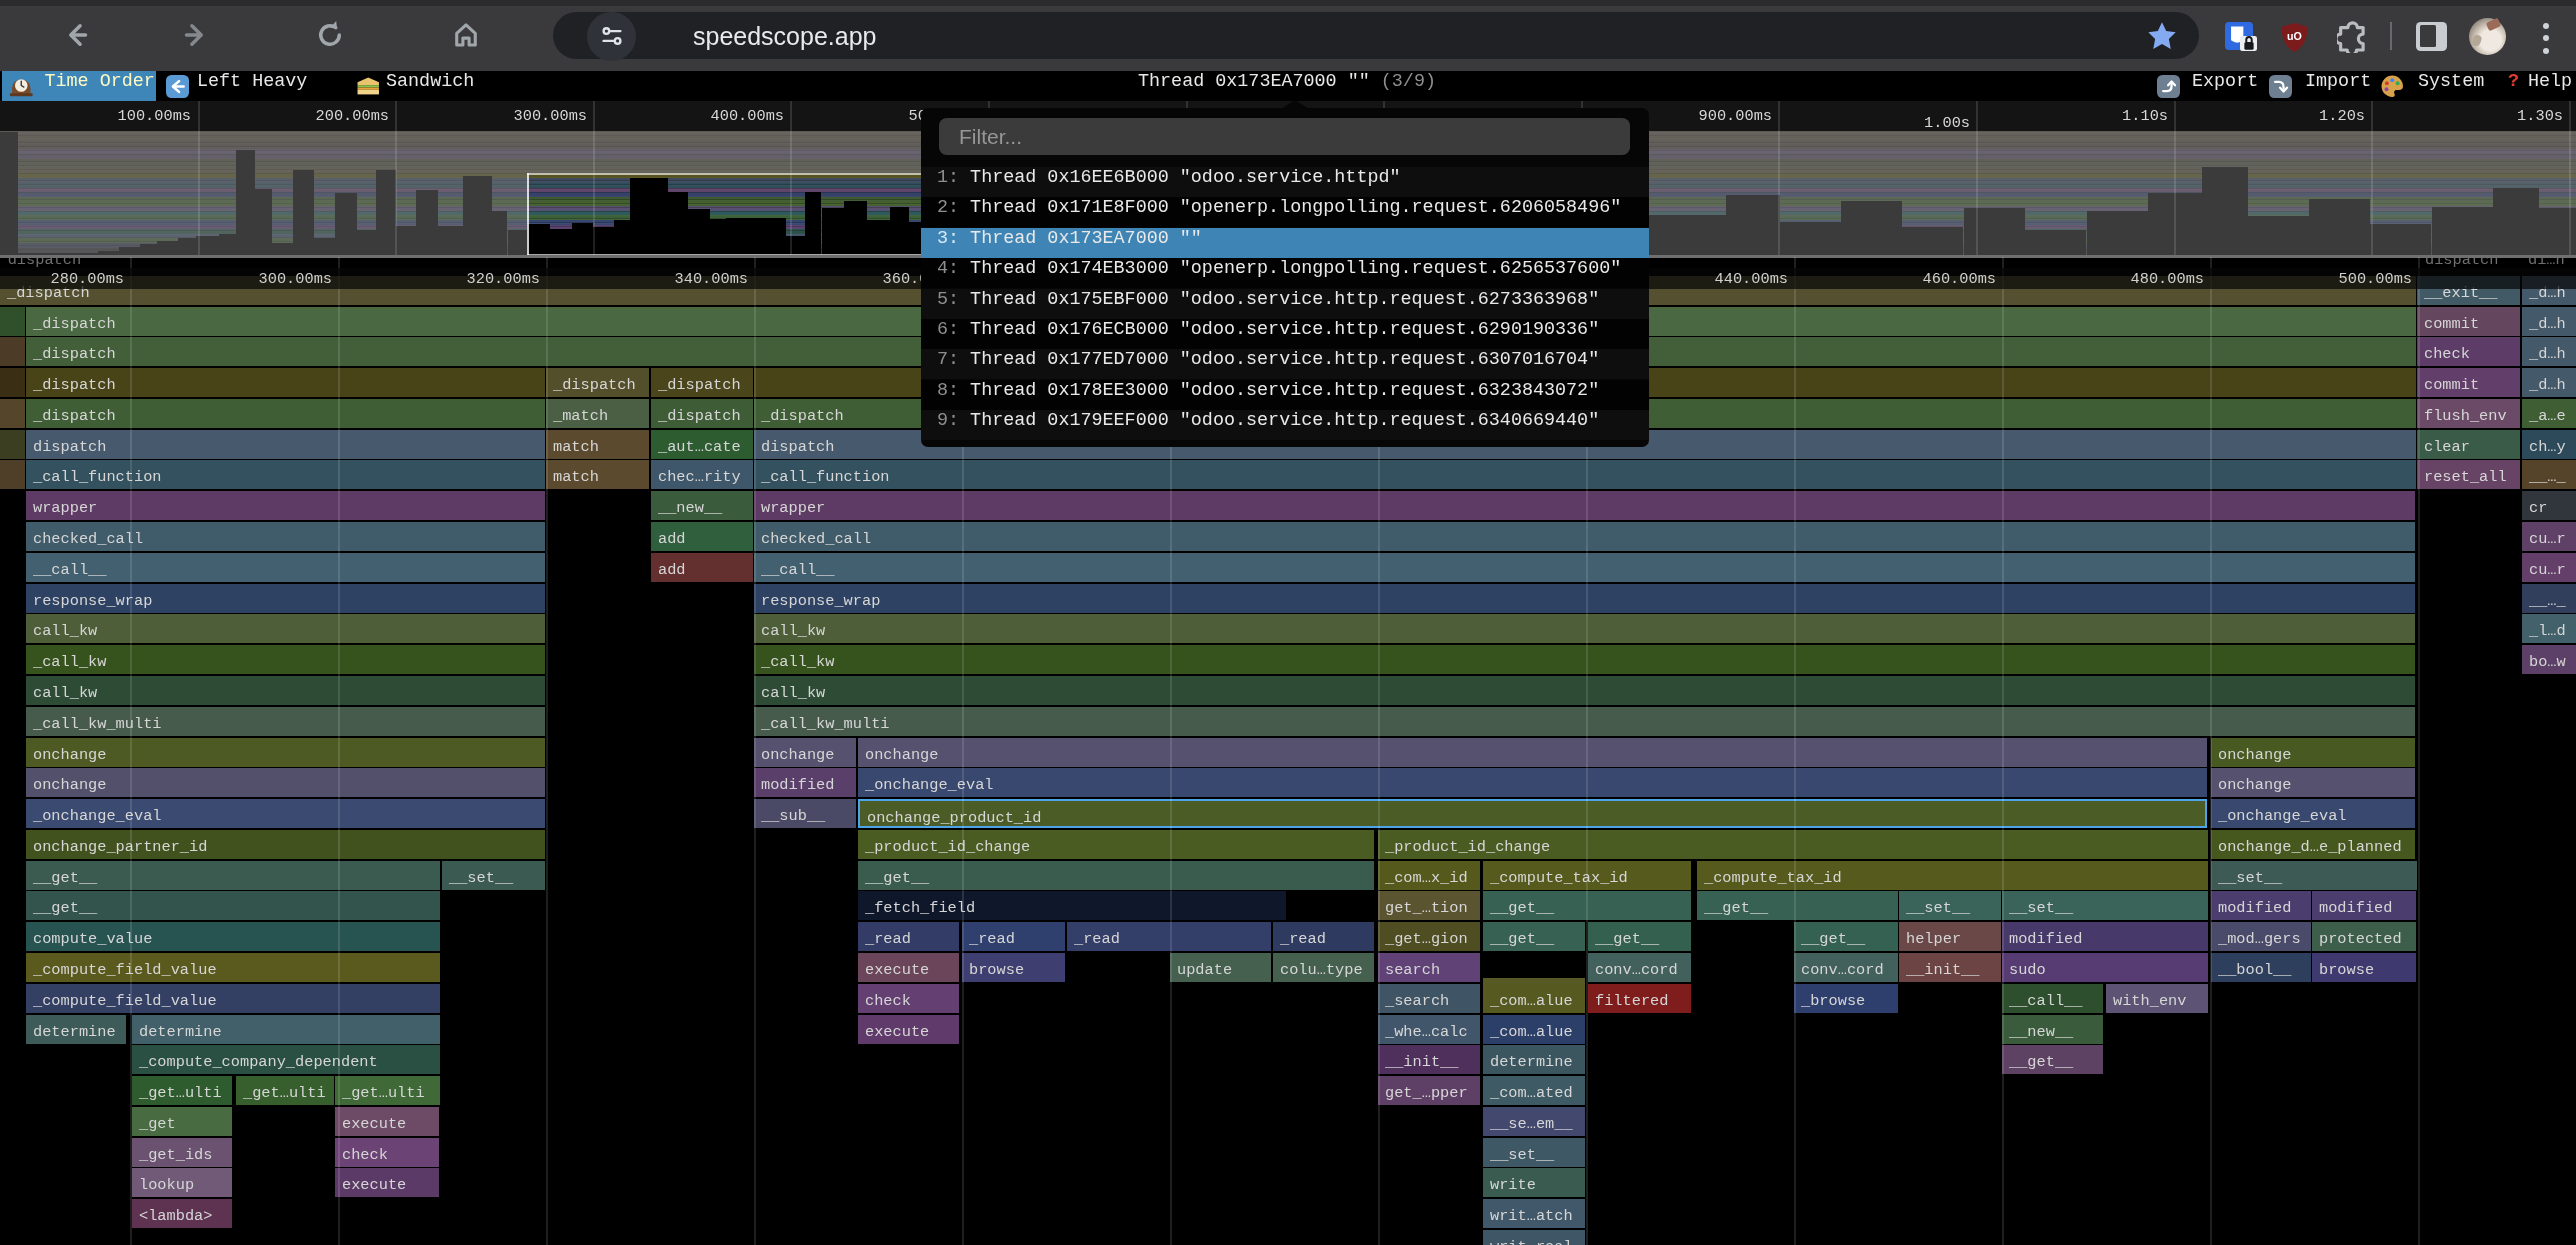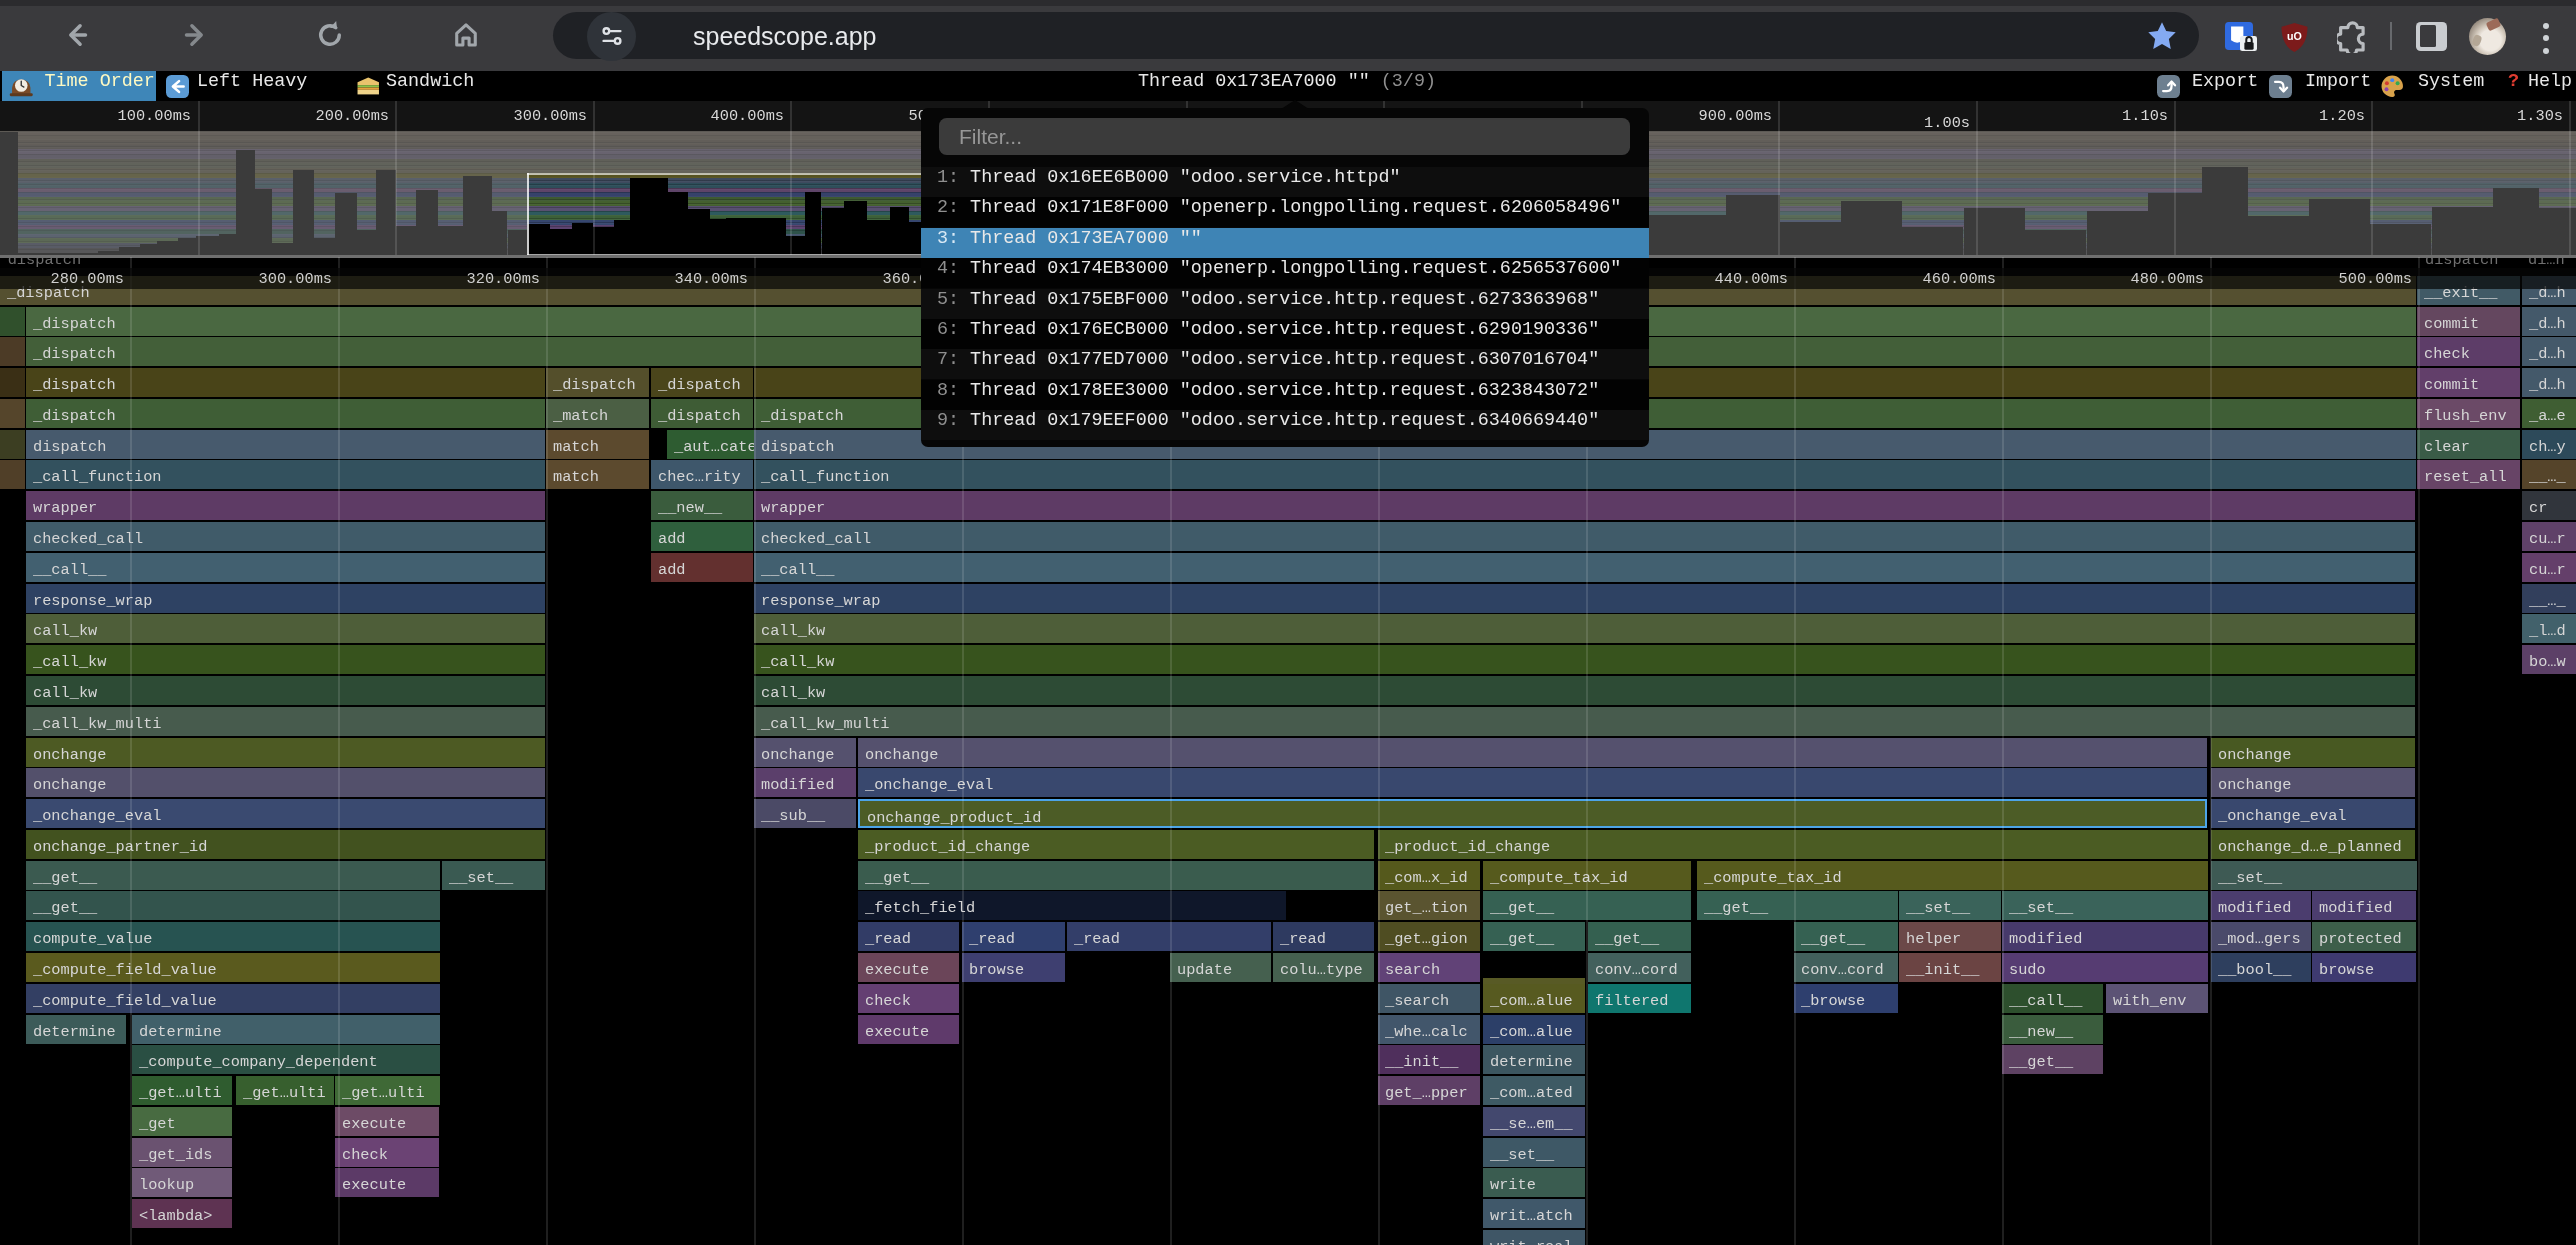--- a/index.html
+++ b/index.html
@@ -257,21 +257,21 @@
 <div class="c" style="left:0px;top:142px;width:24.5px;background:#55452b;"></div>
 <div class="c" style="left:26px;top:142px;width:519px;background:#3f5e36;">_dispatch</div>
 <div class="c" style="left:546px;top:142px;width:103px;background:#4b5f44;">_match</div>
 <div class="c" style="left:651px;top:142px;width:102px;background:#3e5c35;">_dispatch</div>
 <div class="c" style="left:754px;top:142px;width:1662px;background:#3f5e36;">_dispatch</div>
 <div class="c" style="left:2417px;top:142px;width:103px;background:#6b4a67;">flush_env</div>
 <div class="c" style="left:2522px;top:142px;width:54px;background:#3f5e33;">_a…e</div>
 <div class="c" style="left:0px;top:173px;width:24.5px;background:#3c3e22;"></div>
 <div class="c" style="left:26px;top:173px;width:519px;background:#475a6d;">dispatch</div>
 <div class="c" style="left:546px;top:173px;width:103px;background:#5c4a2e;">match</div>
-<div class="c" style="left:651px;top:173px;width:102px;background:#2e5c31;margin-left:16px;">_aut…cate</div>
+<div class="c" style="left:651px;top:173px;width:102px;background:#2e5c31;">_aut…cate</div>
 <div class="c" style="left:754px;top:173px;width:1662px;background:#475a6d;">dispatch</div>
 <div class="c" style="left:2417px;top:173px;width:103px;background:#3a5b47;">clear</div>
 <div class="c" style="left:2522px;top:173px;width:54px;background:#2d4a5a;">ch…y</div>
 <div class="c" style="left:0px;top:203px;width:24.5px;background:#503f28;"></div>
 <div class="c" style="left:26px;top:203px;width:519px;background:#33515e;">_call_function</div>
 <div class="c" style="left:546px;top:203px;width:103px;background:#5c4a2e;">match</div>
 <div class="c" style="left:651px;top:203px;width:102px;background:#3e576b;">chec…rity</div>
 <div class="c" style="left:754px;top:203px;width:1662px;background:#33515e;">_call_function</div>
 <div class="c" style="left:2417px;top:203px;width:103px;background:#674466;">reset_all</div>
 <div class="c" style="left:2522px;top:203px;width:54px;background:#55442a;">__…_</div>
@@ -355,21 +355,21 @@
 <div class="c" style="left:1588px;top:696px;width:103px;background:#42605c;">conv…cord</div>
 <div class="c" style="left:1794px;top:696px;width:104px;background:#42605c;">conv…cord</div>
 <div class="c" style="left:1899px;top:696px;width:102px;background:#6b4443;">__init__</div>
 <div class="c" style="left:2002px;top:696px;width:206px;background:#563c72;">sudo</div>
 <div class="c" style="left:2211px;top:696px;width:100px;background:#2e3f5e;">__bool__</div>
 <div class="c" style="left:2312px;top:696px;width:104px;background:#3e3a70;">browse</div>
 <div class="c" style="left:26px;top:727px;width:414px;background:#333f63;">_compute_field_value</div>
 <div class="c" style="left:858px;top:727px;width:101px;background:#643f72;">check</div>
 <div class="c" style="left:1378px;top:727px;width:102px;background:#3f5565;">_search</div>
 <div class="c" style="left:1483px;top:727px;width:102px;background:#575a20;">_com…alue</div>
-<div class="c" style="left:1588px;top:727px;width:103px;background:#0f766e;">filtered</div>
+<div class="c" style="left:1588px;top:727px;width:103px;background:#7f1d1d;">filtered</div>
 <div class="c" style="left:1794px;top:727px;width:104px;background:#2e3f6e;">_browse</div>
 <div class="c" style="left:2002px;top:727px;width:101px;background:#2d4f2d;">__call__</div>
 <div class="c" style="left:2106px;top:727px;width:102px;background:#5c5375;">with_env</div>
 <div class="c" style="left:26px;top:758px;width:100px;background:#3c5b59;">determine</div>
 <div class="c" style="left:132px;top:758px;width:308px;background:#41606a;">determine</div>
 <div class="c" style="left:858px;top:758px;width:101px;background:#5f3a6b;">execute</div>
 <div class="c" style="left:1378px;top:758px;width:102px;background:#42566b;">_whe…calc</div>
 <div class="c" style="left:1483px;top:758px;width:102px;background:#2c3f68;">_com…alue</div>
 <div class="c" style="left:2002px;top:758px;width:101px;background:#3a5c3d;">__new__</div>
 <div class="c" style="left:132px;top:788px;width:308px;background:#2a4f43;">_compute_company_dependent</div>

